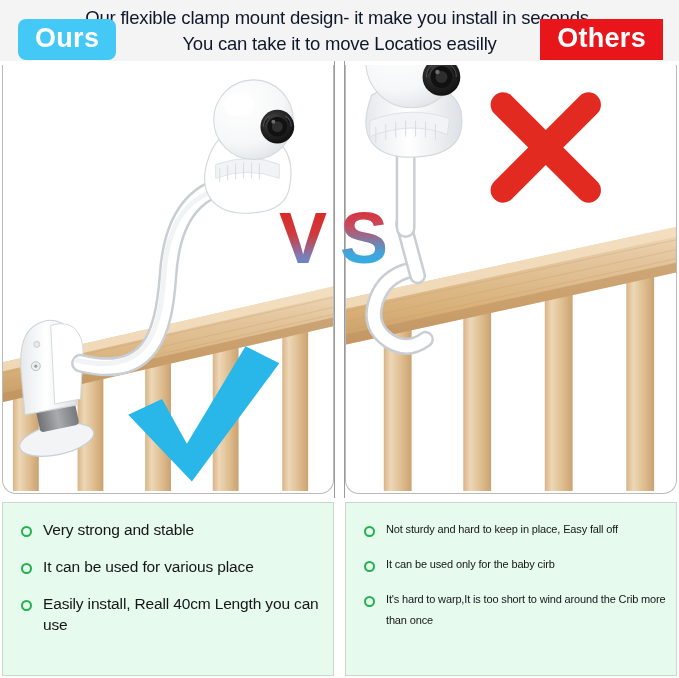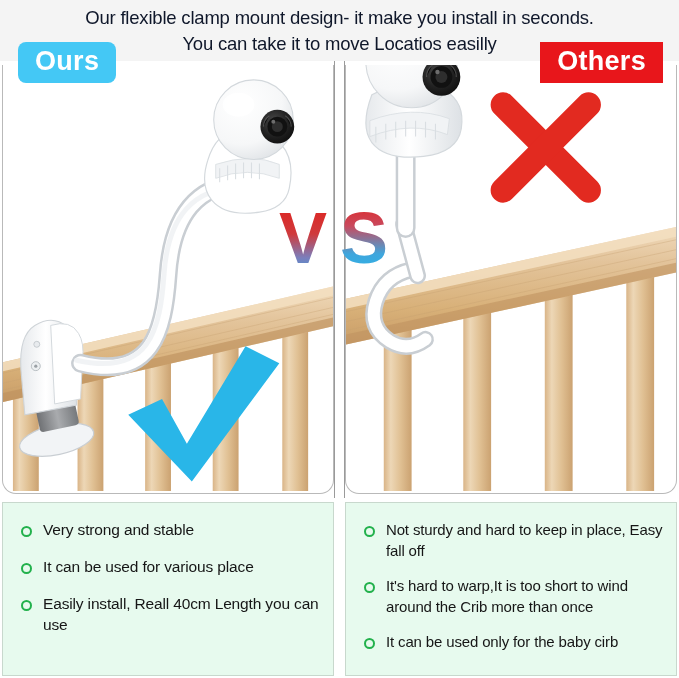--- a/index.html
+++ b/index.html
@@ -68,21 +68,20 @@
   .badge {
     position: absolute;
     z-index: 40;
     color: #ffffff;
     font-size: 27px;
     font-weight: bold;
     letter-spacing: 0.3px;
     padding: 6px 17px 8px 17px;
     border-radius: 8px;
     line-height: 1;
-    margin-top: 23px;
   }
   .badge-ours   { left: 18px;  top: 19px; background: #44c8f5; }
   .badge-others { right: 16px; top: 19px; background: #e8161b; border-radius: 0; }
 
   
   .divider {
     position: absolute;
     top: 61px;
     width: 1px;
     height: 437px;
@@ -138,21 +137,21 @@
     background: #e7faee;
     margin-top: 7px;
     margin-right: 11px;
   }
   .feature-text {
     color: #161616;
     font-size: 15.5px;
     line-height: 21px;
     letter-spacing: -0.15px;
   }
-  .fb-right .feature-text { font-size: 15px; }
+  .fb-right .feature-text { font-size: 11px; }
 </style>
 </head>
 <body>
 
 <div class="page">
 
   <div class="header">
     <div class="header-line">Our flexible clamp mount design- it make you install in seconds.</div>
     <div class="header-line">You can take it to move Locatios easilly</div>
   </div>
@@ -415,23 +414,23 @@
     </div>
 
     <div class="feature-box fb-right">
       <ul class="feature-list">
         <li class="feature-item">
           <span class="bullet"></span>
           <span class="feature-text">Not sturdy and hard to keep in place, Easy fall off</span>
         </li>
         <li class="feature-item">
           <span class="bullet"></span>
+          <span class="feature-text">It can be used only for the baby cirb</span>
+        </li>
+        <li class="feature-item">
+          <span class="bullet"></span>
           <span class="feature-text">It's hard to warp,It is too short to wind around the Crib more than once</span>
-        </li>
-        <li class="feature-item">
-          <span class="bullet"></span>
-          <span class="feature-text">It can be used only for the baby cirb</span>
         </li>
       </ul>
     </div>
   </div>
 
 </div>
 
 </body></html>

